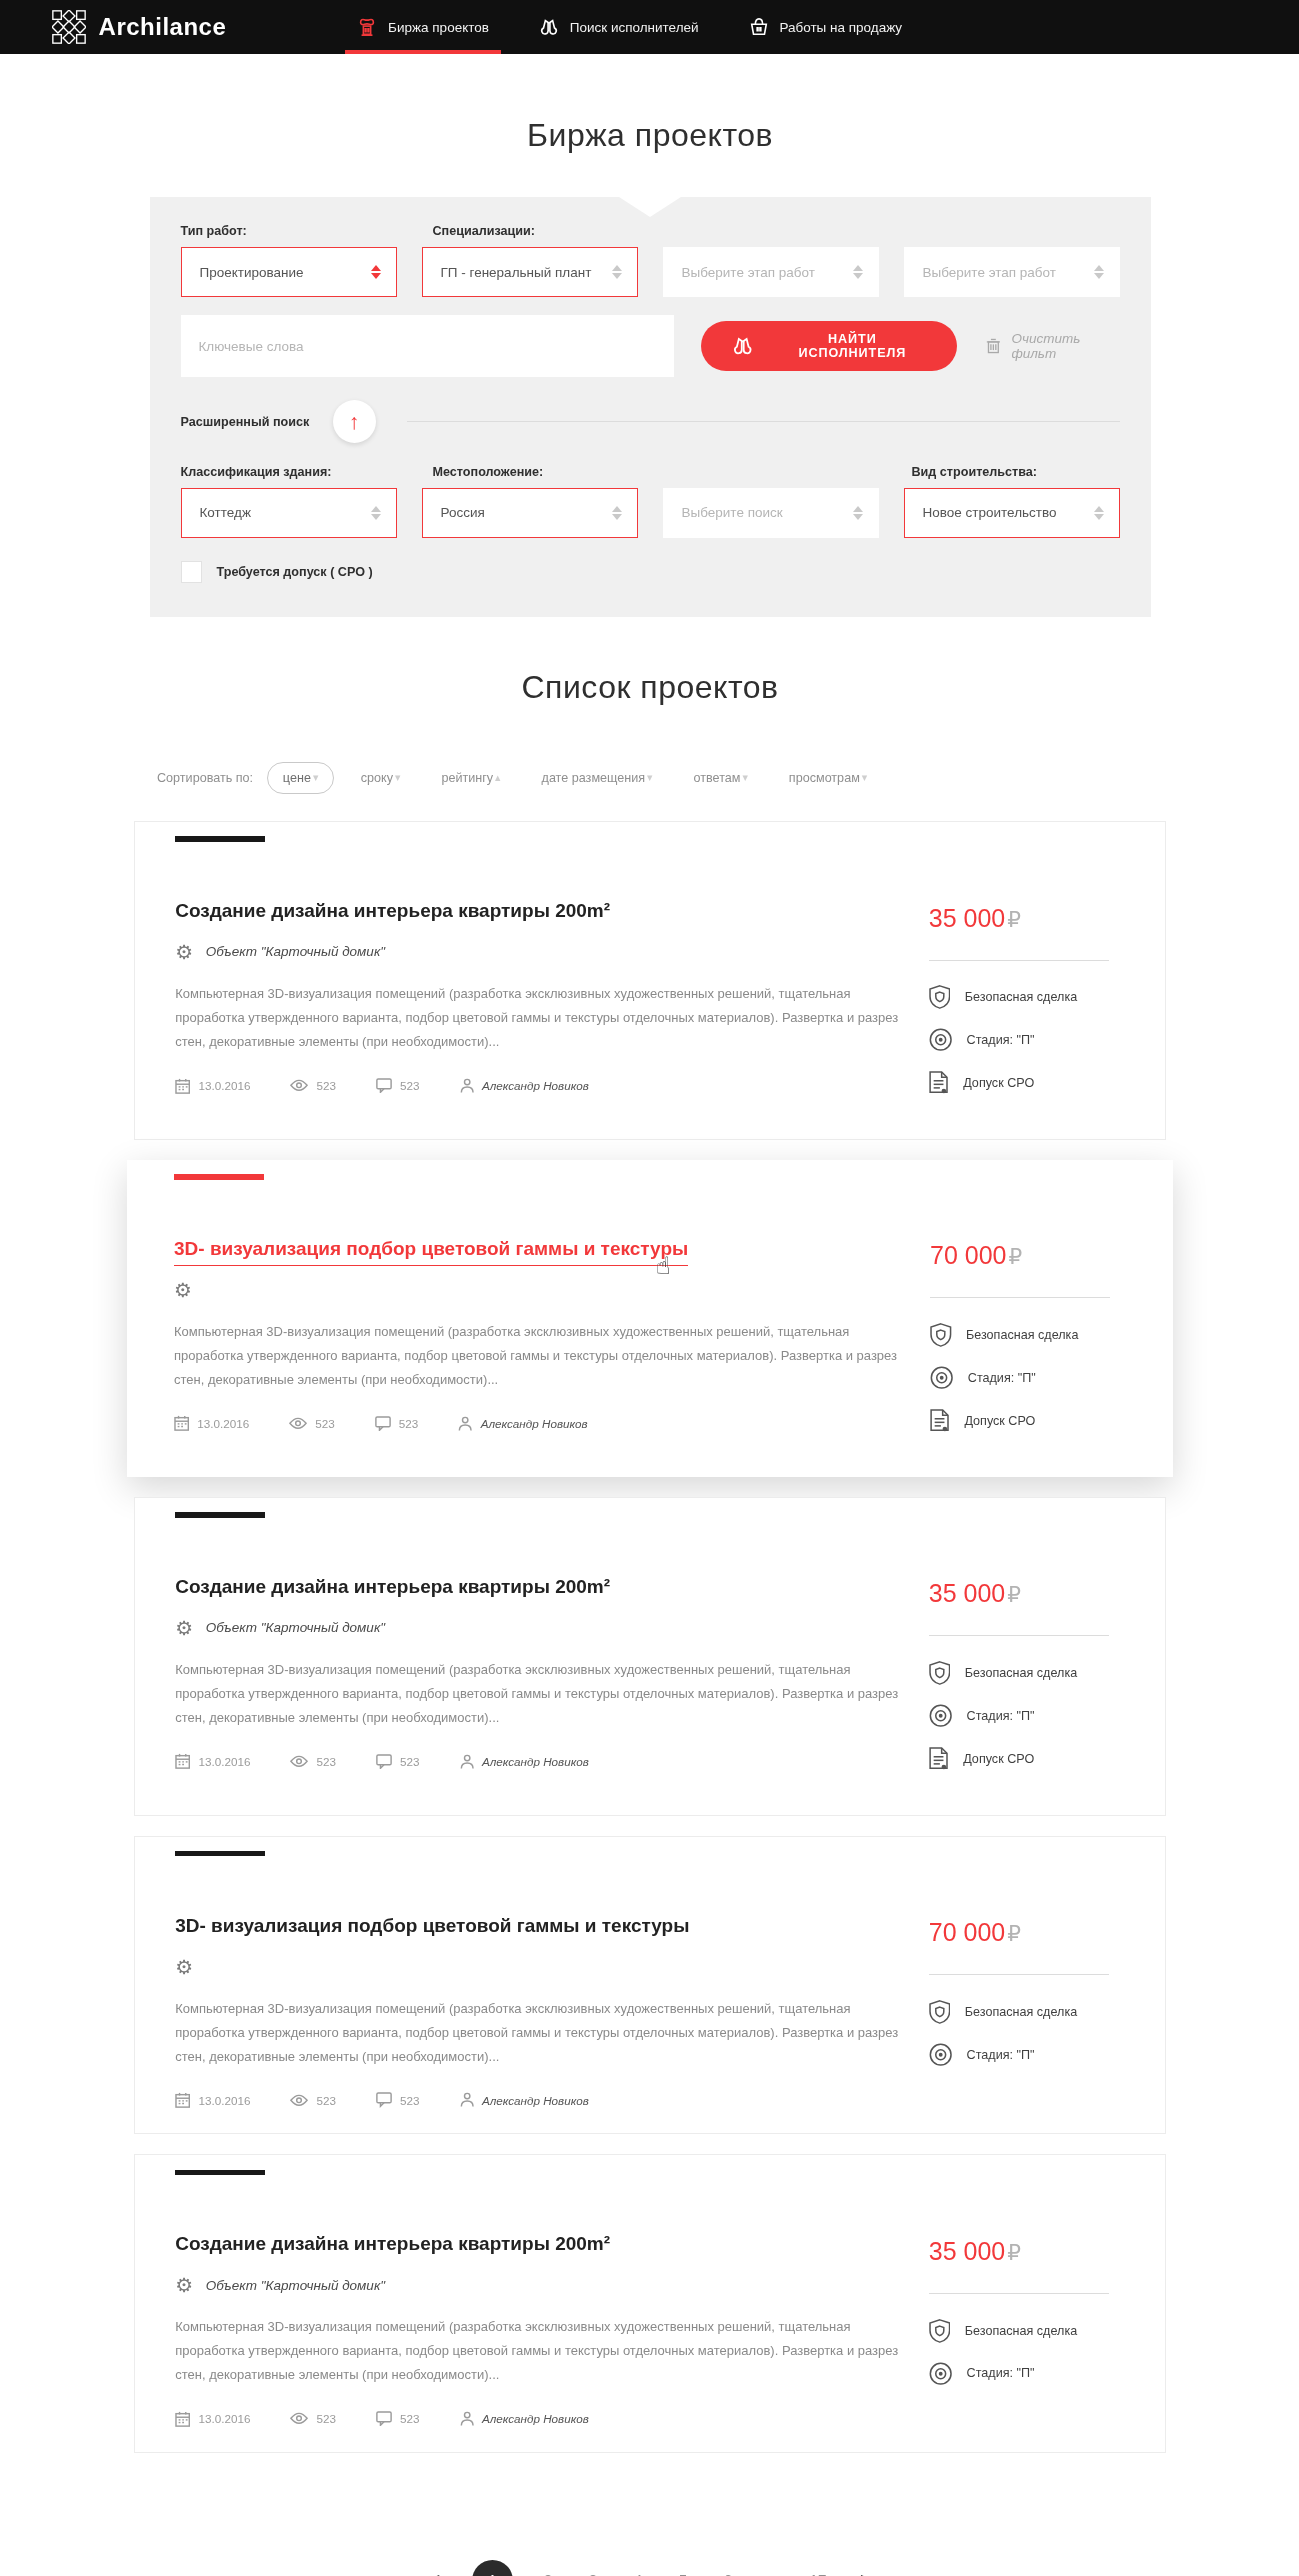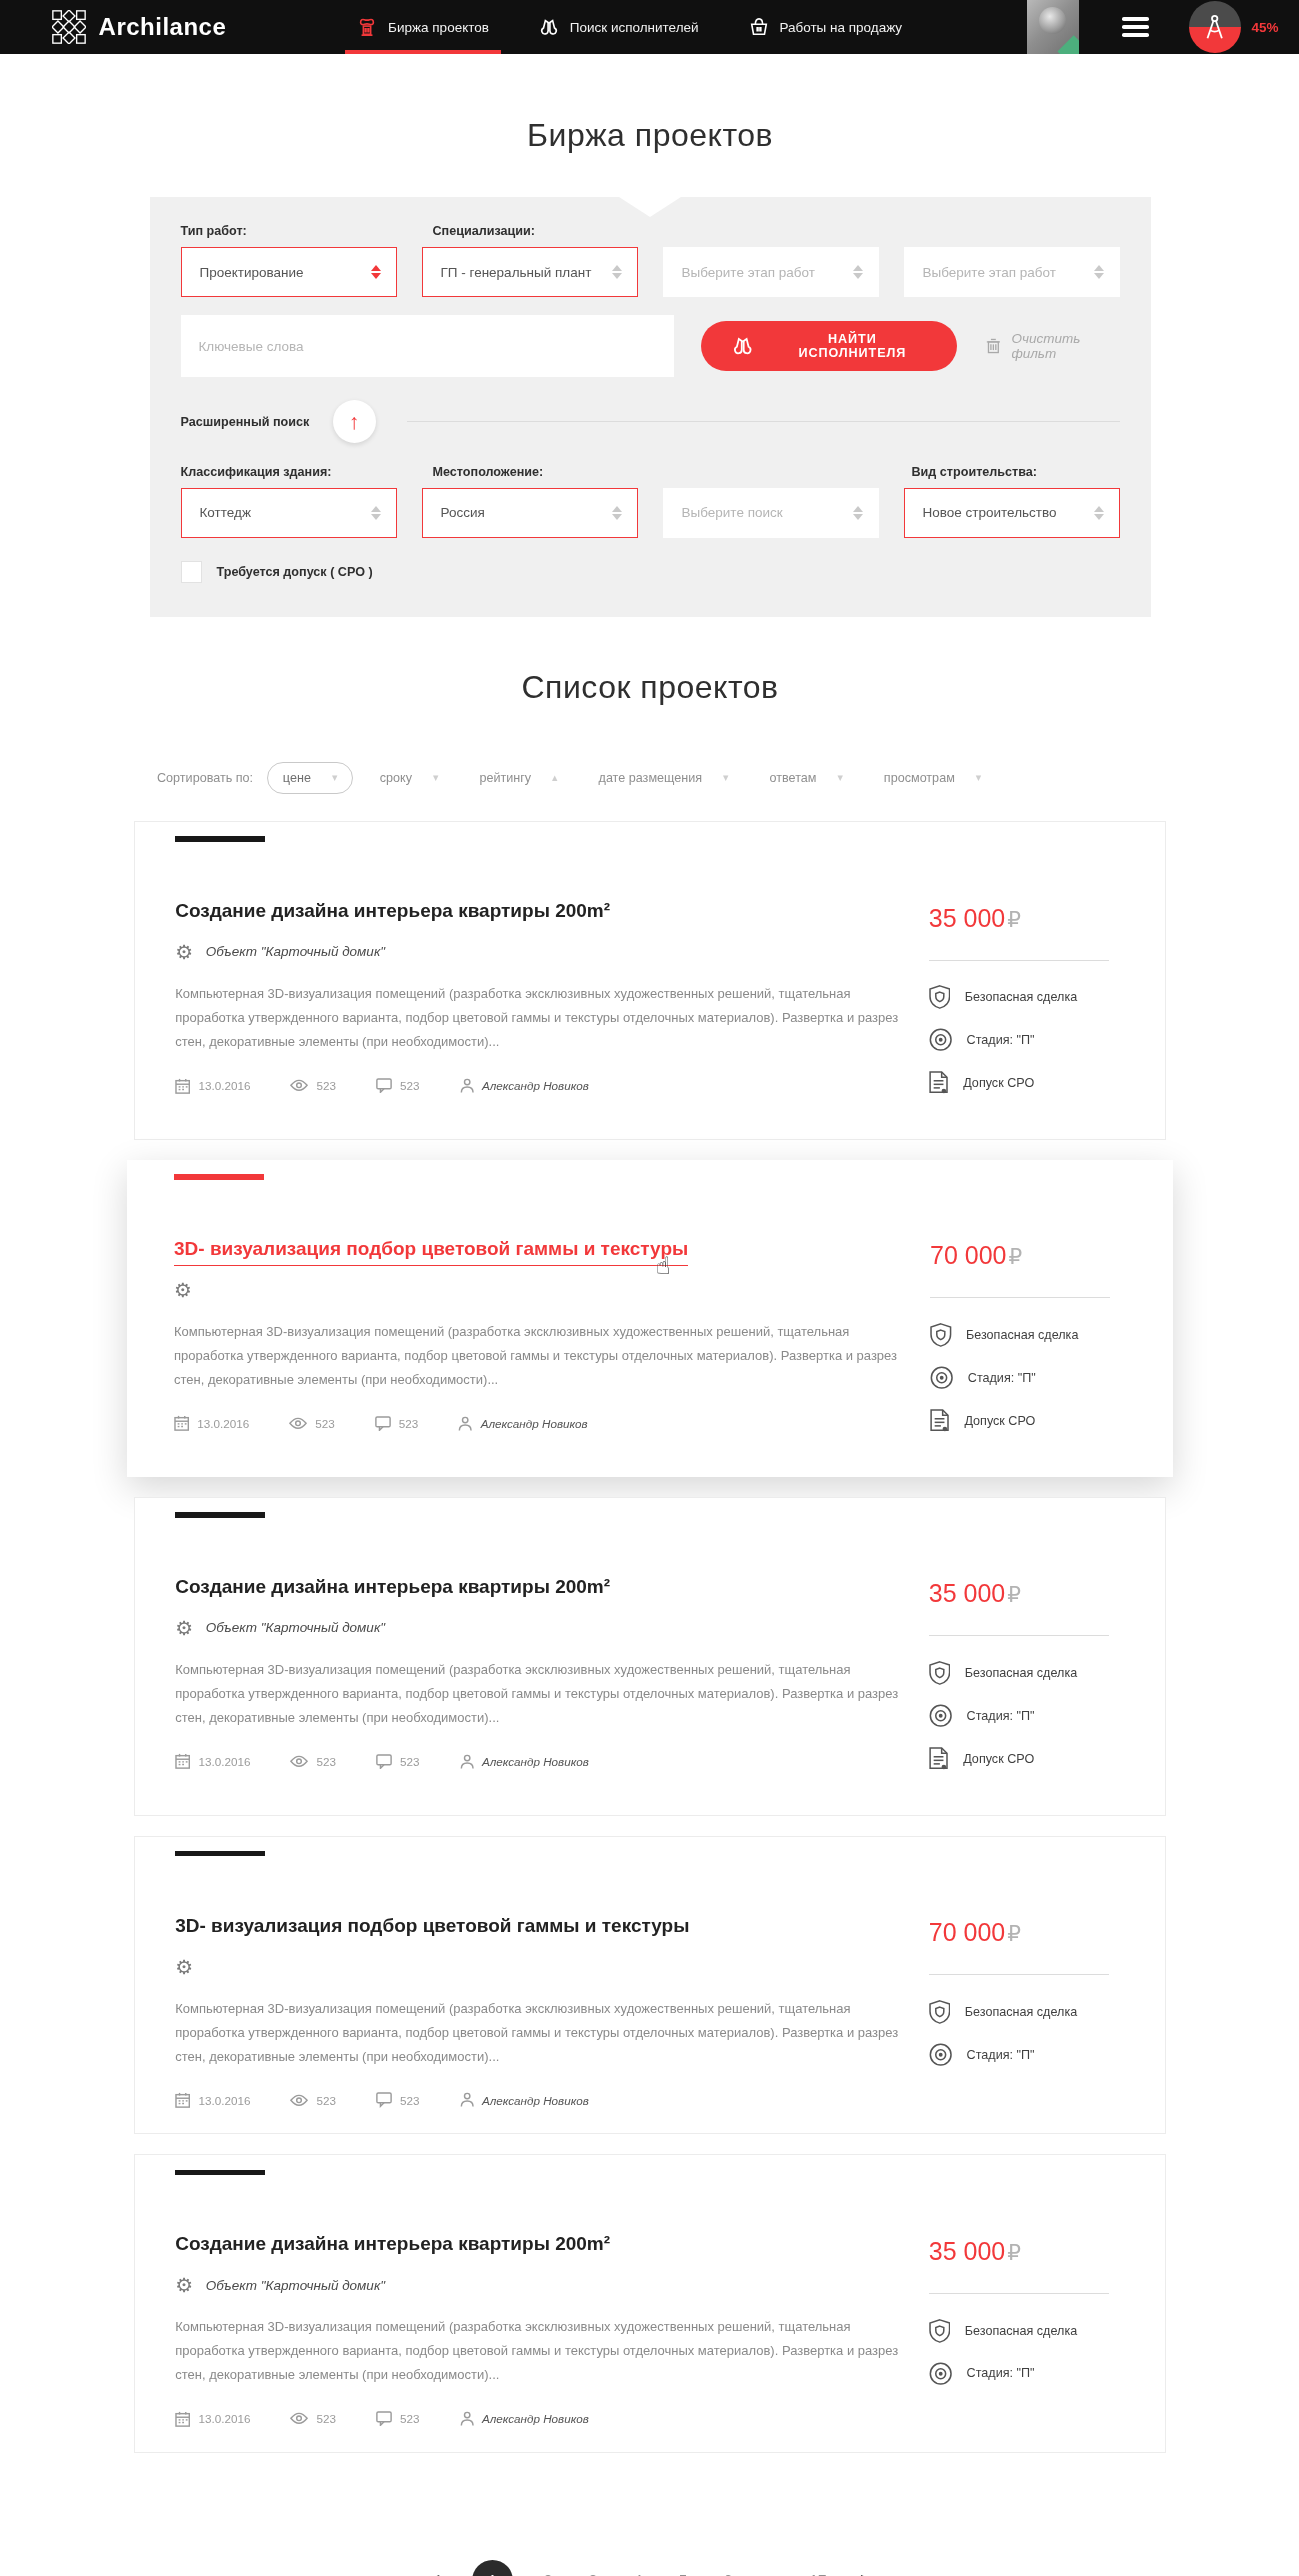--- a/index.html
+++ b/index.html
@@ -63,21 +63,21 @@
      color:#f2383a; font-size:21.6px; font-weight:bold; }
   .advanced-line { flex:1; height:0.9px; background:#dcdcdc; margin-left:31px; }
   .flabels2 { display:flex; margin-bottom:9px; }
   .checkbox-row { display:flex; align-items:center; gap:14.4px; margin-top:23.4px; }
   .checkbox { width:21.6px; height:21.6px; background:#fff; border:0.9px solid #e2e2e2; cursor:pointer; }
   .checkbox-label { font-size:12.6px; font-weight:bold; color:#2f2f2f; }
 
   
   .sort-row { display:flex; align-items:center; padding:0 30px; margin-bottom:27px; color:#8f8f8f; font-size:12.6px; }
   .sort-label { margin-right:14.4px; }
-  .sort-opt { display:flex; align-items:center; gap:21px; margin-right:41px; cursor:pointer; color:#8f8f8f; }
+  .sort-opt { display:flex; align-items:center; gap:2px; margin-right:41px; cursor:pointer; color:#8f8f8f; }
   .sort-opt .arr { color:#cfcfcf; font-size:10.8px; }
   .sort-opt.selected { border:0.9px solid #c9c9c9; border-radius:18px; padding:8px 14.4px; margin-right:27px; color:#6f6f6f; }
 
   
   .cards { display:flex; flex-direction:column; }
   .card { background:#fff; border:0.9px solid #ececec; margin:0 7.2px 20px; position:relative; padding:78px 40px 25px; display:flex; }
   .card .dash { position:absolute; top:14.4px; left:40px; width:90px; height:5.4px; background:#181818; }
   .card.elevated { margin-left:0; margin-right:0; border:none; box-shadow:0 10.8px 34px rgba(0,0,0,.16); padding-left:47px; padding-right:47px; }
   .card.elevated .dash { left:47px; background:#f2383a; }
   .card-main { width:748px; }
@@ -164,39 +164,20 @@
               <path d="M7 8 Q7 2 11 2 Q15 2 15 8"></path>
           <line x1="9" y1="11" x2="9" y2="16"></line>
               <line x1="11" y1="11" x2="11" y2="16"></line>
           <line x1="13" y1="11" x2="13" y2="16"></line>
             </g>
           </svg>
       </span>
       <span>Работы на продажу</span>
     </div>
   </nav>
-  <div class="topbar-right">
-    <div class="profile-photo"></div>
-    <div class="burger">
-        <i></i>
-        <i></i>
-        <i></i>
-      </div>
-    <div class="avatar-progress">
-      <svg width="23.4" height="27" viewBox="0 0 26 30">
-        <g fill="none" stroke="#ffffff" stroke-width="2">
-          <circle cx="13" cy="5" r="3"></circle>
-            <line x1="11.5" y1="8" x2="5" y2="27"></line>
-            <line x1="14.5" y1="8" x2="21" y2="27"></line>
-          <path d="M8 18 Q13 21 18 18"></path>
-          </g>
-        </svg>
-    </div>
-    <span class="progress-label">45%</span>
-  </div>
 </header>
 
 <div class="content">
 
   <h1 class="section-title title-exchange">Биржа проектов</h1>
 
   <section class="filter-panel">
     <div class="flabels">
       <span class="flabel" style="width:252px">Тип работ:</span>
       <span class="flabel">Специализации:</span>

